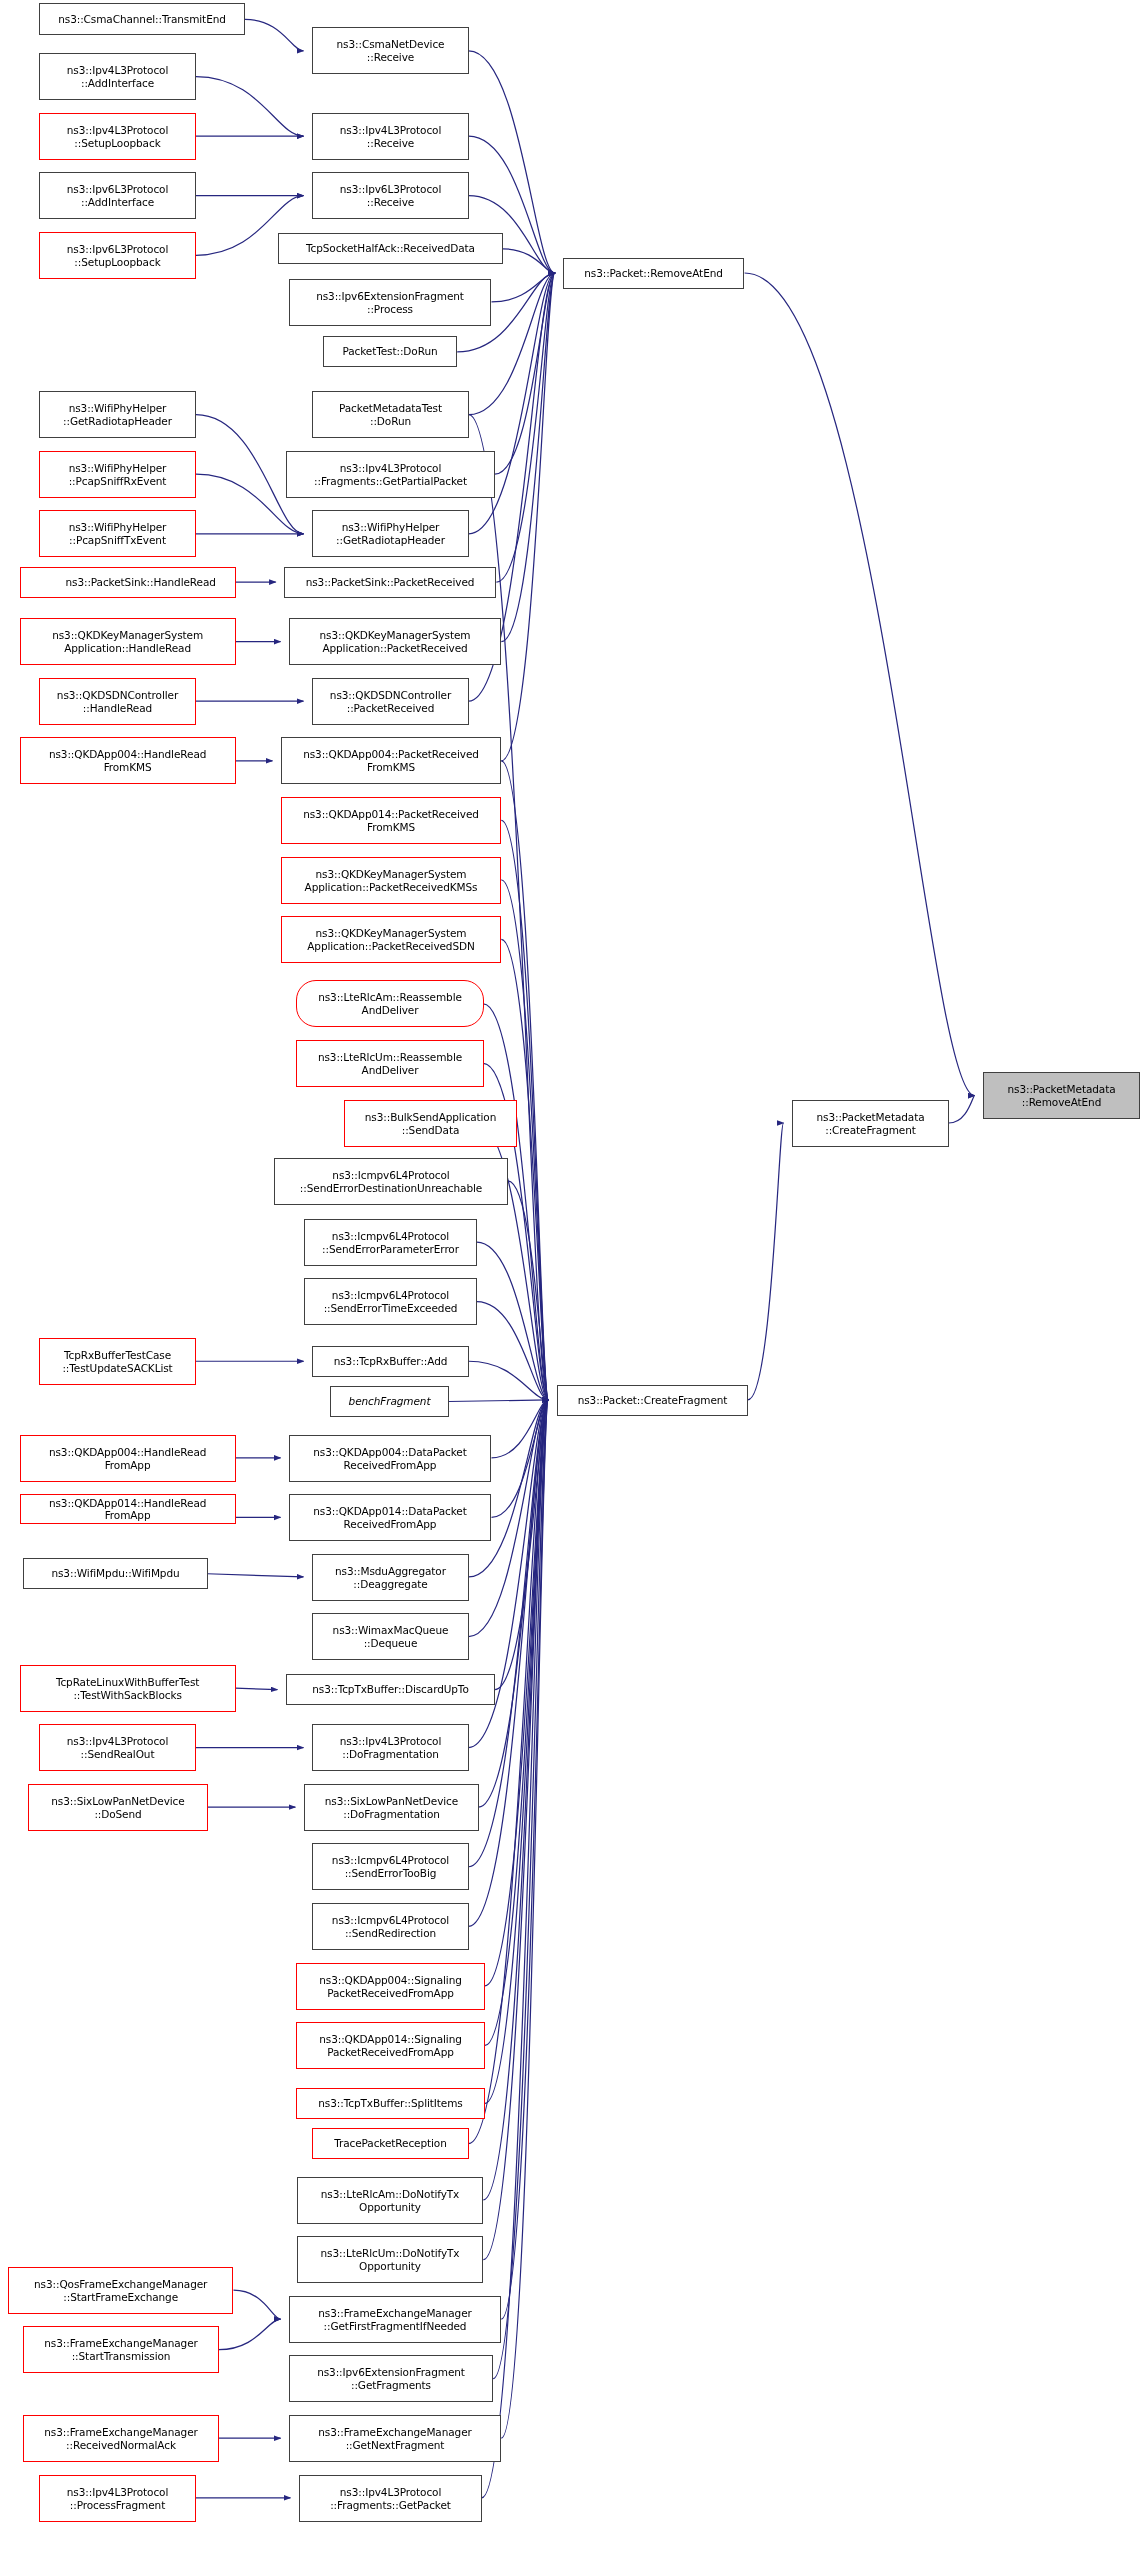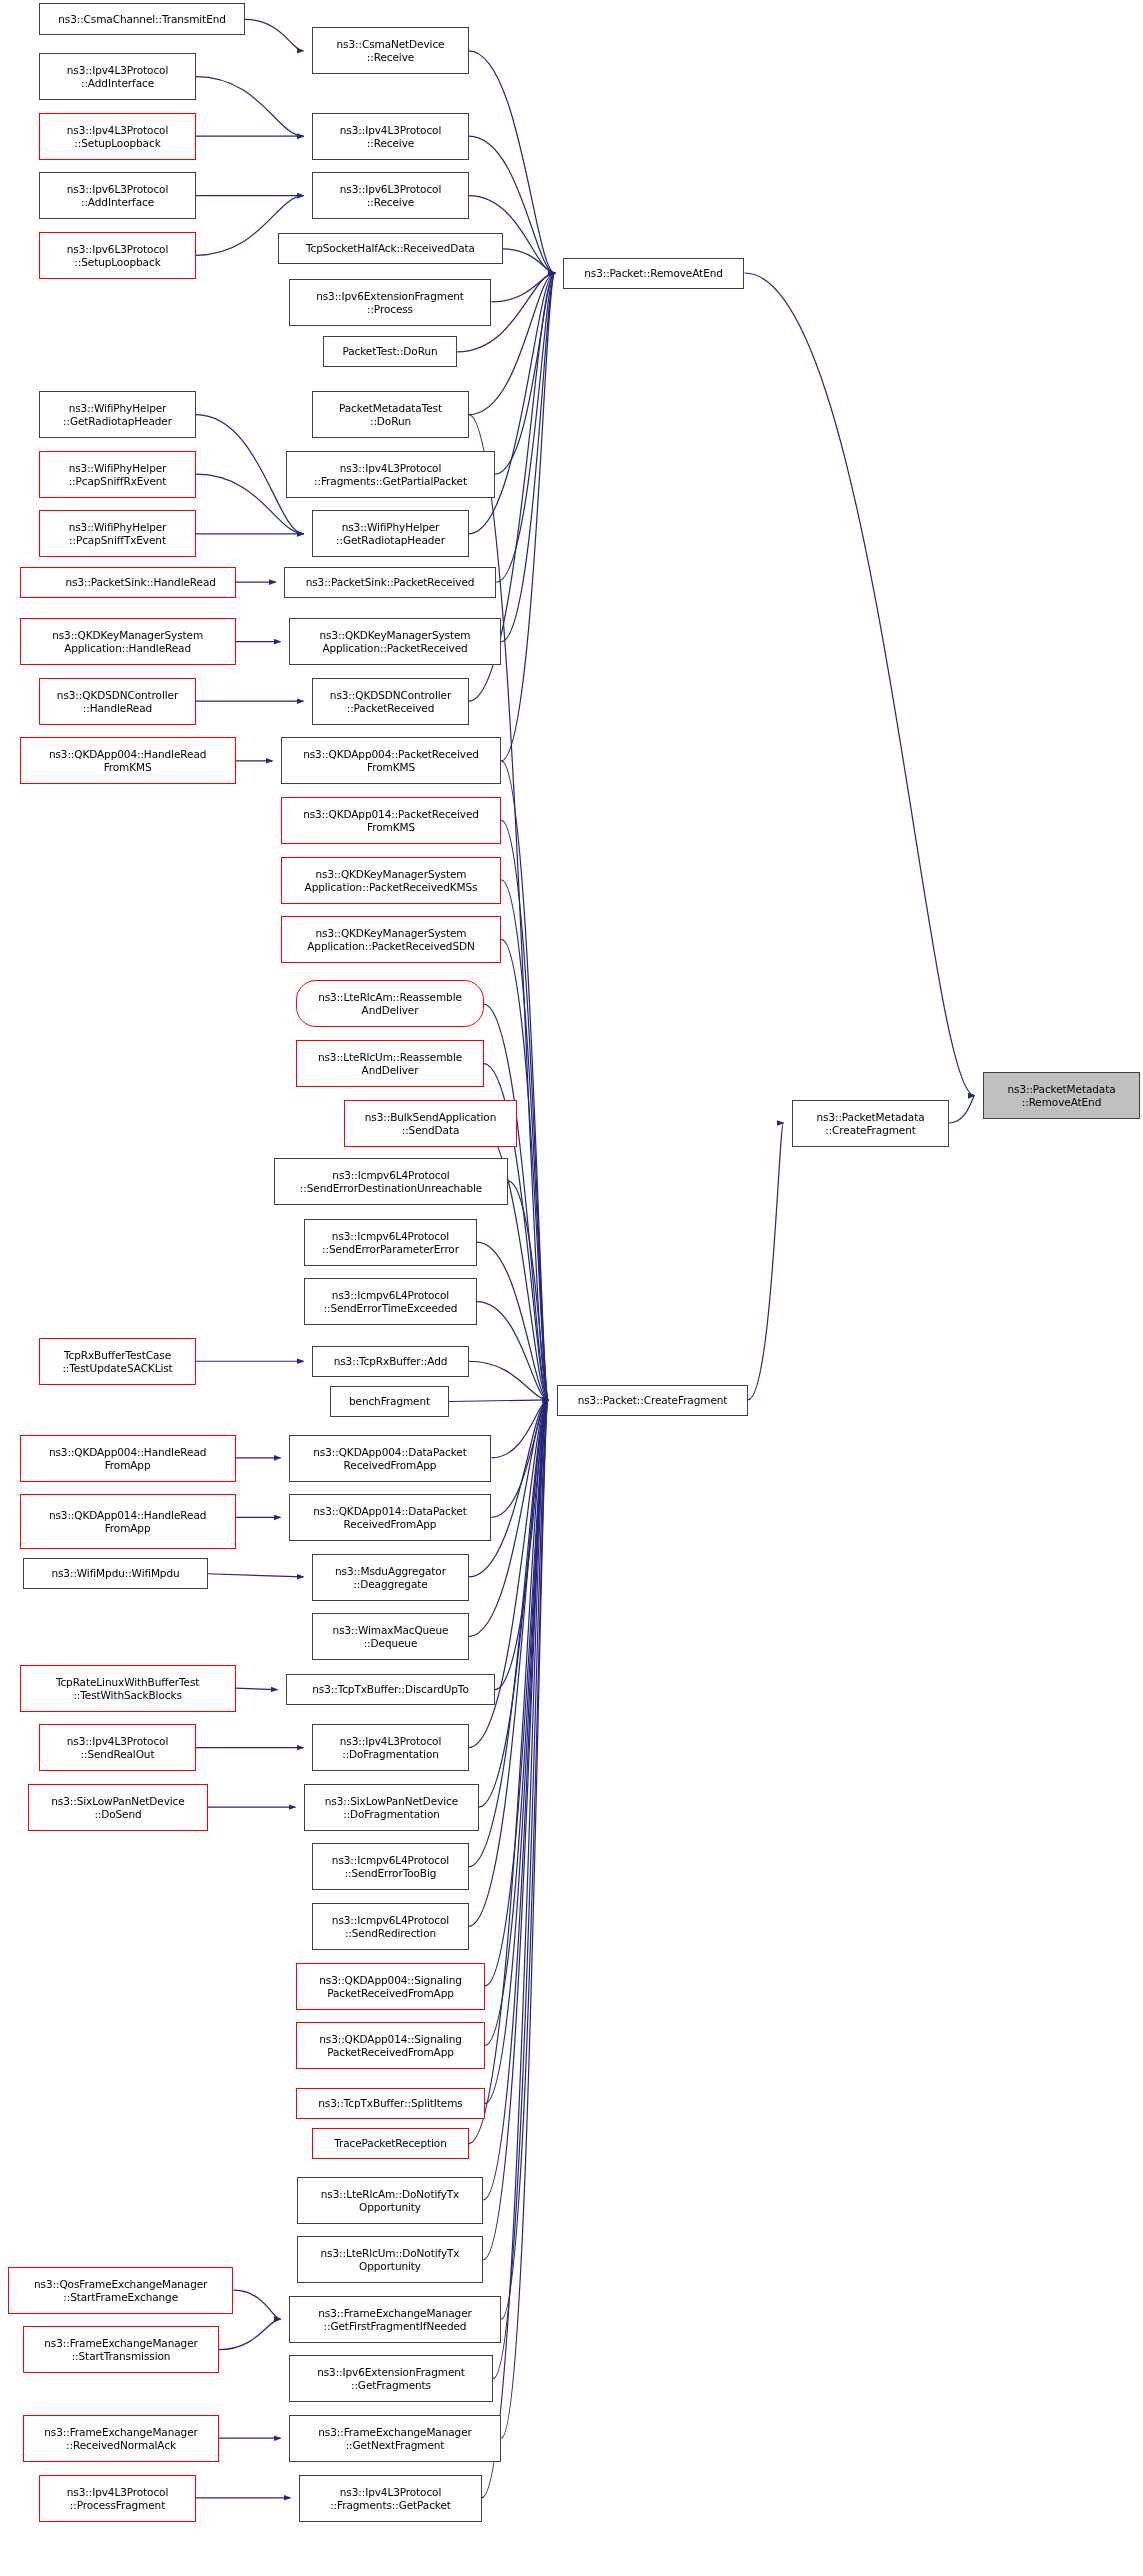--- a/index.html
+++ b/index.html
@@ -171,27 +171,27 @@
 ::SendData</div>
       <div class="node" style="left: 274px; top: 1158px; width: 234px; height: 47px;">ns3::Icmpv6L4Protocol
 ::SendErrorDestinationUnreachable</div>
       <div class="node" style="left: 304px; top: 1219px; width: 173px; height: 47px;">ns3::Icmpv6L4Protocol
 ::SendErrorParameterError</div>
       <div class="node" style="left: 304px; top: 1278px; width: 173px; height: 47px;">ns3::Icmpv6L4Protocol
 ::SendErrorTimeExceeded</div>
       <div class="node red" style="left: 39px; top: 1338px; width: 157px; height: 47px;">TcpRxBufferTestCase
 ::TestUpdateSACKList</div>
       <div class="node" style="left: 312px; top: 1346px; width: 157px; height: 31px;">ns3::TcpRxBuffer::Add</div>
-      <div class="node" style="left: 330px; top: 1386px; width: 119px; height: 31px;">benchFragment</div>
+      <div class="node" style="left: 330px; top: 1386px; width: 119px; height: 31px; font-style: italic;">benchFragment</div>
       <div class="node thick" style="left: 557px; top: 1385px; width: 191px; height: 31px;">ns3::Packet::CreateFragment</div>
       <div class="node red" style="left: 19.6px; top: 1435px; width: 216px; height: 47px;">ns3::QKDApp004::HandleRead
 FromApp</div>
       <div class="node" style="left: 289px; top: 1435px; width: 202px; height: 47px;">ns3::QKDApp004::DataPacket
 ReceivedFromApp</div>
-      <div class="node red" style="left: 19.6px; top: 1494px; width: 216px; height: 55px;">ns3::QKDApp014::HandleRead
+      <div class="node red" style="left: 19.6px; top: 1494px; width: 216px; height: 30px;">ns3::QKDApp014::HandleRead
 FromApp</div>
       <div class="node" style="left: 289px; top: 1494px; width: 202px; height: 47px;">ns3::QKDApp014::DataPacket
 ReceivedFromApp</div>
       <div class="node" style="left: 23px; top: 1558px; width: 185px; height: 31px;">ns3::WifiMpdu::WifiMpdu</div>
       <div class="node" style="left: 312px; top: 1554px; width: 157px; height: 47px;">ns3::MsduAggregator
 ::Deaggregate</div>
       <div class="node" style="left: 312px; top: 1613px; width: 157px; height: 47px;">ns3::WimaxMacQueue
 ::Dequeue</div>
       <div class="node red" style="left: 19.6px; top: 1665px; width: 216px; height: 47px;">TcpRateLinuxWithBufferTest
 ::TestWithSackBlocks</div>

